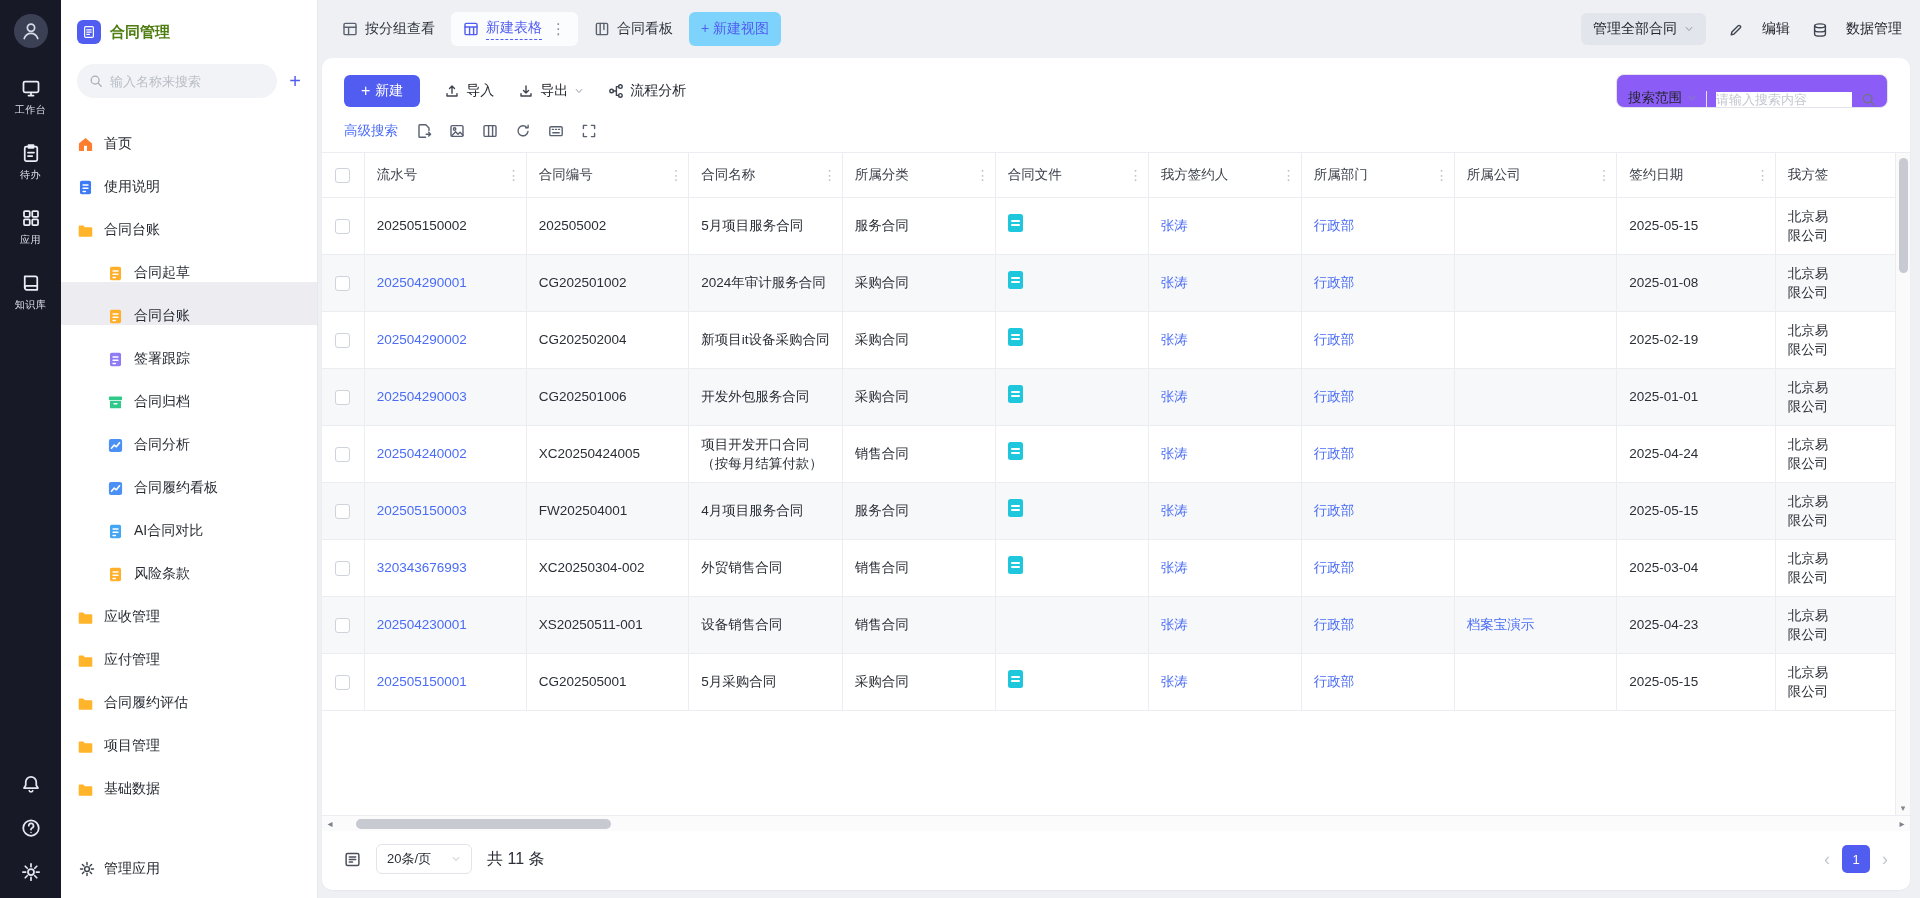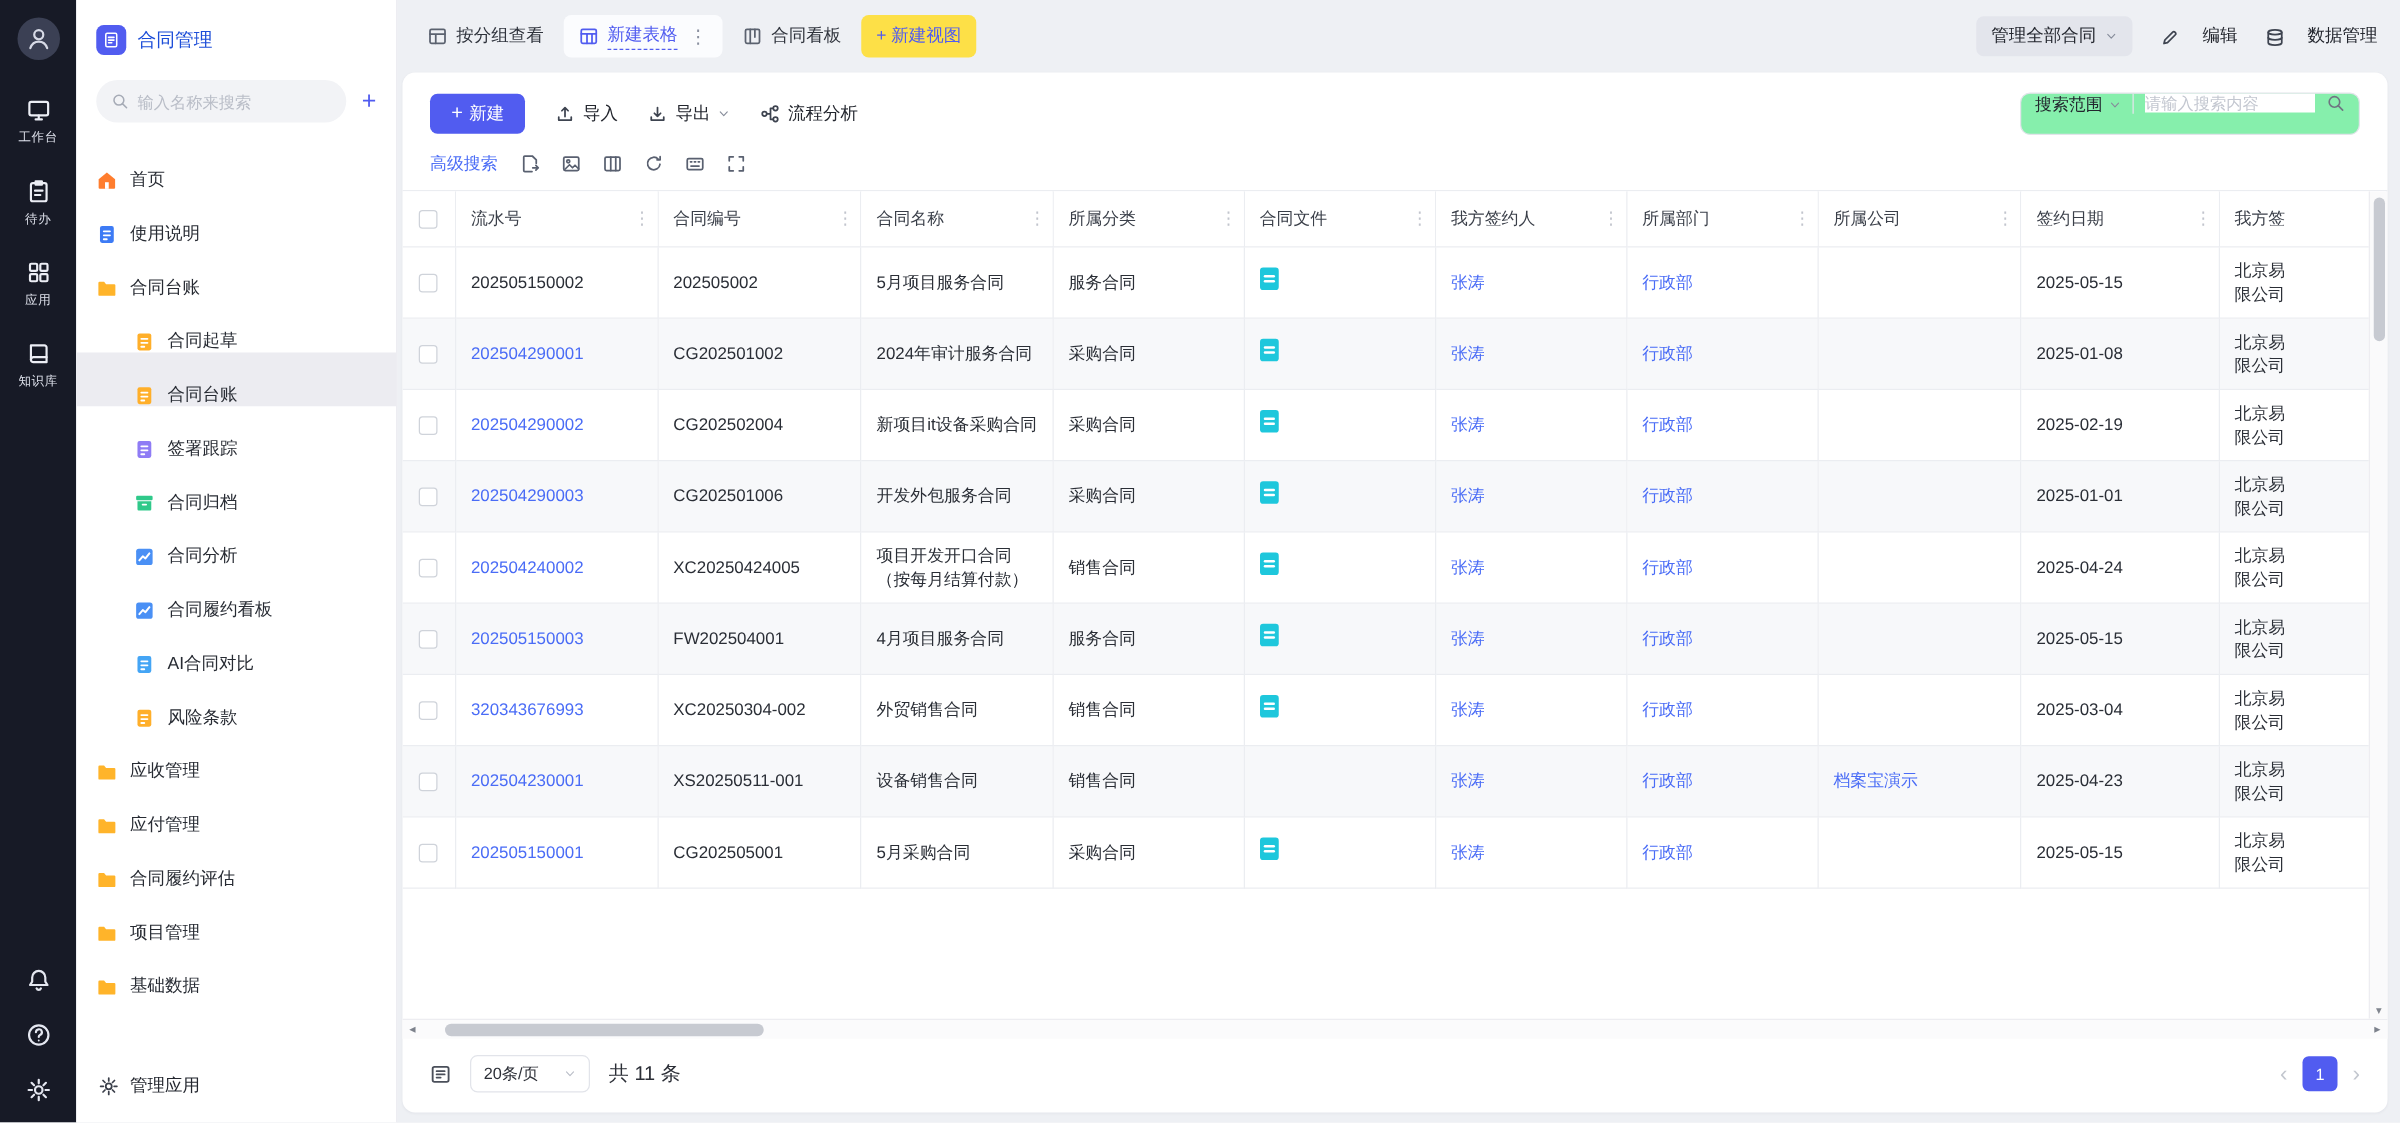--- a/index.html
+++ b/index.html
@@ -16,21 +16,21 @@
   .rail-item{display:flex;flex-direction:column;align-items:center;gap:5px;cursor:pointer}
   .rail-ic{width:20px;height:20px;color:#eceef5}
   .rail-label{font-size:10px;color:#dde0ea;letter-spacing:.5px}
   .rail-bottom{margin-top:auto;display:flex;flex-direction:column;gap:24px;align-items:center}
   .rail-bic{width:20px;height:20px;color:#e4e7f0;cursor:pointer}
 
   
   .sidebar{width:257px;background:#fff;border-right:1px solid #e7e8ee;display:flex;flex-direction:column;flex-shrink:0}
   .sb-header{display:flex;align-items:center;gap:9px;padding:20px 16px 8px}
   .app-logo{width:24px;height:24px;border-radius:6px;background:var(--accent);color:#fff;padding:5px;flex-shrink:0}
-  .sb-title{font-size:15px;font-weight:400;color:#1d4ed8}
+  .sb-title{font-size:15px;font-weight:700;color:#4d7c0f}
   .sb-search{display:flex;align-items:center;gap:12px;padding:12px 16px 8px}
   .search-pill{flex:1;height:34px;background:#f2f3f6;border-radius:17px;display:flex;align-items:center;gap:7px;padding:0 12px}
   .search-pill .sic{width:14px;height:14px;color:#a6abb6;flex-shrink:0}
   .search-pill input{border:none;outline:none;background:transparent;font-size:13px;width:100%;color:#333}
   .search-pill input::placeholder{color:#b9bdc7}
   .sb-add{color:var(--accent);font-size:20px;line-height:1;background:none;border:none;cursor:pointer;font-weight:400}
   .sb-menu{flex:1;overflow:hidden;padding-top:4px}
   .sb-item{display:flex;align-items:flex-end;gap:10px;height:43px;padding:0 16px;cursor:pointer;color:#272b33}
   .sb-item.lvl1{padding-left:46px}
   .sb-item.selected{background:#ececf1}
@@ -40,39 +40,39 @@
 
   
   .main{flex:1;display:flex;flex-direction:column;min-width:0}
   .topbar{height:58px;display:flex;align-items:center;padding:0 18px 0 12px}
   .tabs{display:flex;align-items:center;gap:4px}
   .tab{display:flex;align-items:center;gap:7px;height:34px;padding:0 12px;border-radius:6px;cursor:pointer;color:#2f333c}
   .tic{width:16px;height:16px;color:#5b626f}
   .tab.active{background:#fbfcfe;color:var(--accent)}
   .tab.active .tic{color:var(--accent)}
   .tab.active .tab-label{border-bottom:1px dashed var(--accent);padding-bottom:2px}
-  .tab.accent{background:#fde047;color:var(--accent)}
+  .tab.accent{background:#7dd3fc;color:var(--accent)}
   .tab-more{color:#8a90a0;font-size:15px;margin-left:2px;cursor:pointer}
   .top-actions{margin-left:auto;display:flex;align-items:center;gap:22px}
   .scope-btn{display:flex;align-items:center;gap:7px;background:#e3e5ec;border:none;border-radius:6px;height:32px;
     padding:0 12px;font-size:14px;color:#23262e;cursor:pointer;font-family:inherit}
   .txt-btn{display:flex;align-items:flex-end;gap:18px;background:none;border:none;font-size:14px;color:#23262e;cursor:pointer;font-family:inherit}
   .bic{width:16px;height:16px;display:inline-block;color:#3e4450}
   .chev{width:10px;height:10px;display:inline-block;color:#868c9a}
 
   
   .card{flex:1;background:#fff;border-radius:10px;margin:0 10px 8px 4px;display:flex;flex-direction:column;min-height:0;
     box-shadow:0 1px 2px rgba(20,24,40,.04)}
   .toolbar{display:flex;align-items:center;gap:24px;padding:16px 22px 10px}
   .btn-new{display:flex;align-items:center;gap:5px;background:var(--accent);color:#fff;border:none;border-radius:6px;
     height:32px;padding:0 17px;font-size:14px;cursor:pointer;font-family:inherit}
   .btn-new .plus{font-size:16px;line-height:1}
   .tool-link{display:flex;align-items:center;gap:6px;color:#23262e;cursor:pointer}
-  .search-box{margin-left:auto;display:flex;align-items:flex-start;gap:9px;height:34px;border:1px solid #e2e4ea;
-    border-radius:8px;padding:0 11px;width:272px;background:#86efac}
+  .search-box{margin-left:auto;display:flex;align-items:flex-end;gap:9px;height:34px;border:1px solid #e2e4ea;
+    border-radius:8px;padding:0 11px;width:272px;background:#8b5cf6}
   .scope-sel{display:flex;align-items:center;gap:5px;color:#23262e;font-size:13.5px;cursor:pointer;flex-shrink:0}
   .vdiv{width:1px;height:16px;background:#e4e6ec;flex-shrink:0}
   .search-box input{border:none;outline:none;font-size:13px;flex:1;min-width:0;color:#333}
   .search-box input::placeholder{color:#c3c7d0}
   .search-box .sic{width:15px;height:15px;color:#6f7582;cursor:pointer;flex-shrink:0}
 
   .ctrl-row{display:flex;align-items:center;justify-content:flex-start;gap:18px;padding:4px 22px 12px}
   .adv-link{color:var(--link);font-size:13.5px;cursor:pointer}
   .ctrl-icons{display:flex;align-items:center;gap:17px}
   .ctrl-ic{width:16px;height:16px;color:#596070;cursor:pointer;display:inline-block}

